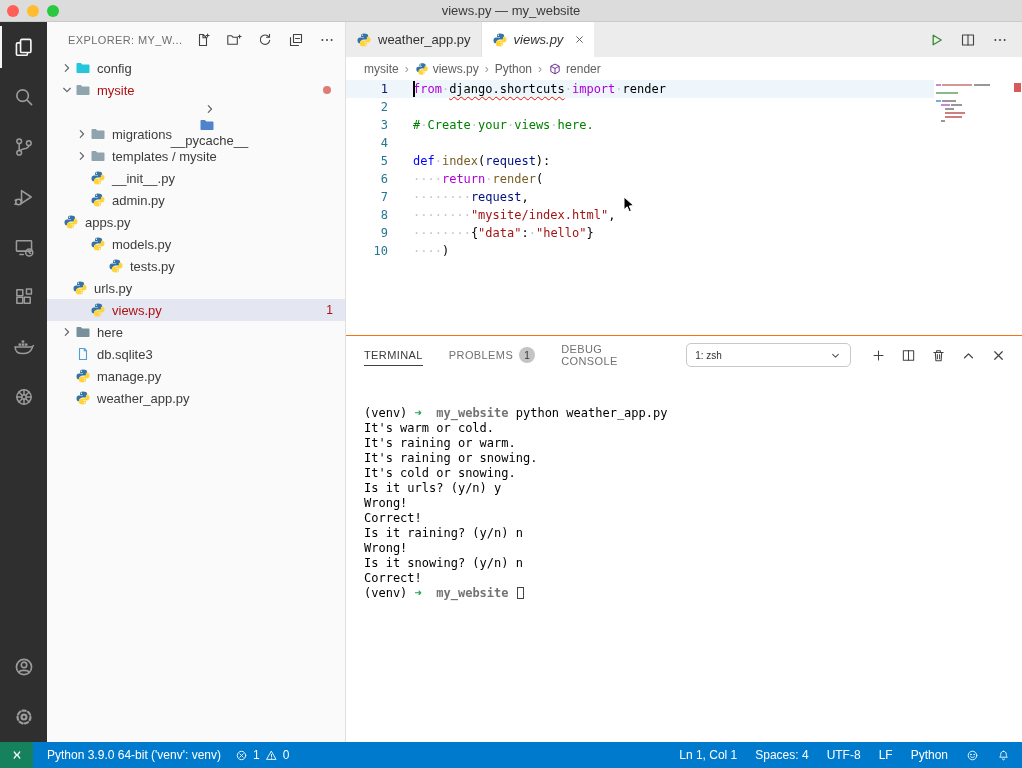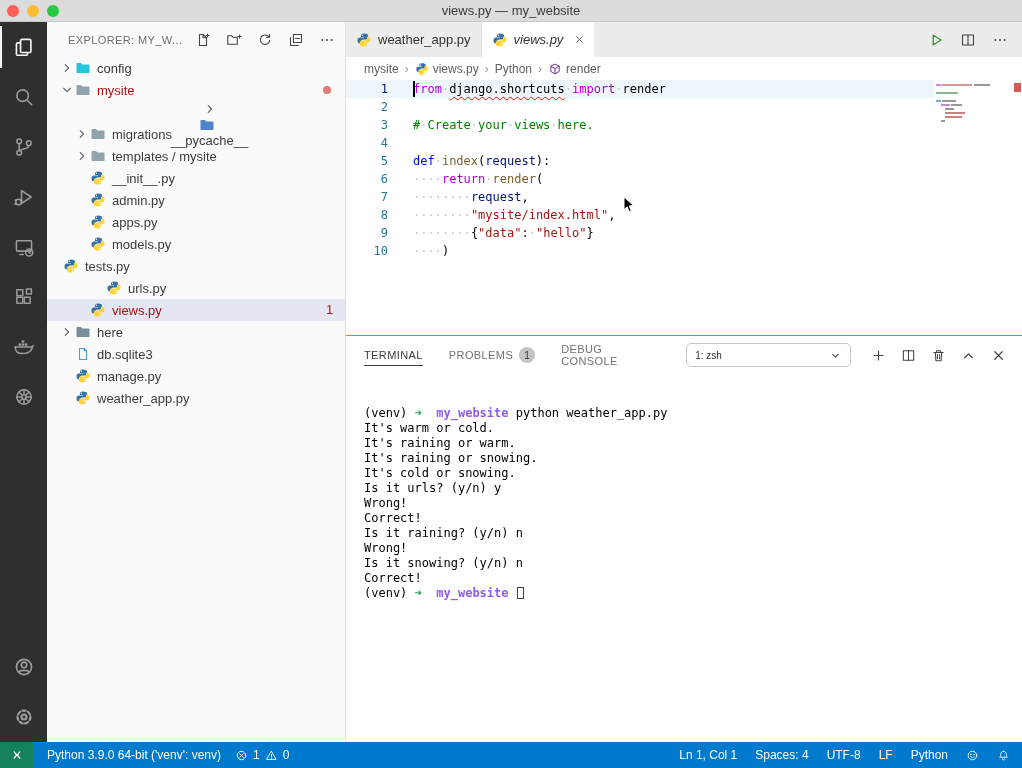--- a/index.html
+++ b/index.html
@@ -93,21 +93,21 @@
     font-size:10px; display:flex; align-items:center; justify-content:center; }
   .shellselect { margin-left:auto; width:168px; height:24px; border:1px solid #c8c8c8; border-radius:5px; background:#fff;
     display:flex; align-items:center; padding:8px 8px; font-size:10px; color:#333; cursor:pointer; }
   .shellselect svg { width:13px; height:13px; margin-left:auto; color:#555; }
   .panel-icons { display:flex; gap:15px; align-items:center; padding:0 16px 0 20px; color:#424242; }
   .panel-icons span { display:flex; } .panel-icons svg { width:15px; height:15px; }
 
   .terminal { flex:1; padding:12px 0 0 18px; font-family:"DejaVu Sans Mono", monospace; font-size:12px;
     line-height:15px; color:#1e1e1e; overflow:hidden; }
   .tl { height:15px; white-space:pre; }
-  .grn { color:#23a455; } .cyn { color:#8b5cf6; font-weight:bold; }
+  .grn { color:#23a455; } .cyn { color:#737373; font-weight:bold; }
   .tcursor { display:inline-block; width:7px; height:12px; border:1.2px solid #444; vertical-align:-2px; margin-left:1px; }
 
   
   .statusbar { height:26px; flex:0 0 26px; background:#007acc; color:#fff; display:flex; align-items:center; font-size:12px; }
   .sb-remote { width:33px; height:26px; background:#16825d; display:flex; align-items:center; justify-content:center; cursor:pointer; }
   .sb-remote svg { width:14px; height:14px; }
   .sb-item { margin-left:14px; display:flex; align-items:center; gap:5px; cursor:pointer; white-space:nowrap; }
   .sb-item svg { width:13px; height:13px; }
   .sb-right { margin-left:auto; display:flex; align-items:center; gap:18px; padding-right:12px; }
   .sb-right .sb-item { margin-left:0; }
@@ -328,57 +328,57 @@
             <span class="ticon">
               <svg viewBox="0 0 16 16">
                 <g stroke="none">
                   <path fill="#3572A5" d="M7.9 1.5c-1.9 0-2.9.8-2.9 2v1.4h3v.6H3.9c-1.3 0-2.4.8-2.4 2.9 0 2 1 2.9 2.3 2.9h1.3V9.6c0-1.3 1.1-2.2 2.4-2.2h2.9c1 0 1.7-.8 1.7-1.8V3.5c0-1.3-1.5-2-4.2-2zM6.4 2.6a.7.7 0 1 1 0 1.4.7.7 0 0 1 0-1.4z"></path>
                   <path fill="#FFD43B" d="M8.1 14.5c1.9 0 2.9-.8 2.9-2v-1.4H8v-.6h4.1c1.3 0 2.4-.8 2.4-2.9 0-2-1-2.9-2.3-2.9h-1.3v1.7c0 1.3-1.1 2.2-2.4 2.2H5.6c-1 0-1.7.8-1.7 1.8v2.1c0 1.3 1.5 2 4.2 2zm1.5-1.1a.7.7 0 1 1 0-1.4.7.7 0 0 1 0 1.4z"></path>
                 </g>
               </svg>
             </span>
             <span class="tlabel">admin.py</span>
           </div>
+          <div class="trow" style="">
+            <span class="tchev"></span>
+            <span class="ticon">
+              <svg viewBox="0 0 16 16">
+                <g stroke="none">
+                  <path fill="#3572A5" d="M7.9 1.5c-1.9 0-2.9.8-2.9 2v1.4h3v.6H3.9c-1.3 0-2.4.8-2.4 2.9 0 2 1 2.9 2.3 2.9h1.3V9.6c0-1.3 1.1-2.2 2.4-2.2h2.9c1 0 1.7-.8 1.7-1.8V3.5c0-1.3-1.5-2-4.2-2zM6.4 2.6a.7.7 0 1 1 0 1.4.7.7 0 0 1 0-1.4z"></path>
+                  <path fill="#FFD43B" d="M8.1 14.5c1.9 0 2.9-.8 2.9-2v-1.4H8v-.6h4.1c1.3 0 2.4-.8 2.4-2.9 0-2-1-2.9-2.3-2.9h-1.3v1.7c0 1.3-1.1 2.2-2.4 2.2H5.6c-1 0-1.7.8-1.7 1.8v2.1c0 1.3 1.5 2 4.2 2zm1.5-1.1a.7.7 0 1 1 0-1.4.7.7 0 0 1 0 1.4z"></path>
+                </g>
+              </svg>
+            </span>
+            <span class="tlabel">apps.py</span>
+          </div>
           <div class="trow" style="padding-left: 27px;">
             <span class="tchev"></span>
             <span class="ticon">
               <svg viewBox="0 0 16 16">
                 <g stroke="none">
                   <path fill="#3572A5" d="M7.9 1.5c-1.9 0-2.9.8-2.9 2v1.4h3v.6H3.9c-1.3 0-2.4.8-2.4 2.9 0 2 1 2.9 2.3 2.9h1.3V9.6c0-1.3 1.1-2.2 2.4-2.2h2.9c1 0 1.7-.8 1.7-1.8V3.5c0-1.3-1.5-2-4.2-2zM6.4 2.6a.7.7 0 1 1 0 1.4.7.7 0 0 1 0-1.4z"></path>
                   <path fill="#FFD43B" d="M8.1 14.5c1.9 0 2.9-.8 2.9-2v-1.4H8v-.6h4.1c1.3 0 2.4-.8 2.4-2.9 0-2-1-2.9-2.3-2.9h-1.3v1.7c0 1.3-1.1 2.2-2.4 2.2H5.6c-1 0-1.7.8-1.7 1.8v2.1c0 1.3 1.5 2 4.2 2zm1.5-1.1a.7.7 0 1 1 0-1.4.7.7 0 0 1 0 1.4z"></path>
                 </g>
               </svg>
             </span>
-            <span class="tlabel">apps.py</span>
-          </div>
-          <div class="trow" style="padding-left: 27px;">
-            <span class="tchev"></span>
-            <span class="ticon">
-              <svg viewBox="0 0 16 16">
-                <g stroke="none">
-                  <path fill="#3572A5" d="M7.9 1.5c-1.9 0-2.9.8-2.9 2v1.4h3v.6H3.9c-1.3 0-2.4.8-2.4 2.9 0 2 1 2.9 2.3 2.9h1.3V9.6c0-1.3 1.1-2.2 2.4-2.2h2.9c1 0 1.7-.8 1.7-1.8V3.5c0-1.3-1.5-2-4.2-2zM6.4 2.6a.7.7 0 1 1 0 1.4.7.7 0 0 1 0-1.4z"></path>
-                  <path fill="#FFD43B" d="M8.1 14.5c1.9 0 2.9-.8 2.9-2v-1.4H8v-.6h4.1c1.3 0 2.4-.8 2.4-2.9 0-2-1-2.9-2.3-2.9h-1.3v1.7c0 1.3-1.1 2.2-2.4 2.2H5.6c-1 0-1.7.8-1.7 1.8v2.1c0 1.3 1.5 2 4.2 2zm1.5-1.1a.7.7 0 1 1 0-1.4.7.7 0 0 1 0 1.4z"></path>
-                </g>
-              </svg>
-            </span>
             <span class="tlabel">models.py</span>
           </div>
-          <div class="trow" style="">
+          <div class="trow" style=" margin-left: 45px;">
             <span class="tchev"></span>
             <span class="ticon">
               <svg viewBox="0 0 16 16">
                 <g stroke="none">
                   <path fill="#3572A5" d="M7.9 1.5c-1.9 0-2.9.8-2.9 2v1.4h3v.6H3.9c-1.3 0-2.4.8-2.4 2.9 0 2 1 2.9 2.3 2.9h1.3V9.6c0-1.3 1.1-2.2 2.4-2.2h2.9c1 0 1.7-.8 1.7-1.8V3.5c0-1.3-1.5-2-4.2-2zM6.4 2.6a.7.7 0 1 1 0 1.4.7.7 0 0 1 0-1.4z"></path>
                   <path fill="#FFD43B" d="M8.1 14.5c1.9 0 2.9-.8 2.9-2v-1.4H8v-.6h4.1c1.3 0 2.4-.8 2.4-2.9 0-2-1-2.9-2.3-2.9h-1.3v1.7c0 1.3-1.1 2.2-2.4 2.2H5.6c-1 0-1.7.8-1.7 1.8v2.1c0 1.3 1.5 2 4.2 2zm1.5-1.1a.7.7 0 1 1 0-1.4.7.7 0 0 1 0 1.4z"></path>
                 </g>
               </svg>
             </span>
             <span class="tlabel">tests.py</span>
           </div>
-          <div class="trow" style="padding-left: 43px;">
+          <div class="trow" style="padding-left: 9px;">
             <span class="tchev"></span>
             <span class="ticon">
               <svg viewBox="0 0 16 16">
                 <g stroke="none">
                   <path fill="#3572A5" d="M7.9 1.5c-1.9 0-2.9.8-2.9 2v1.4h3v.6H3.9c-1.3 0-2.4.8-2.4 2.9 0 2 1 2.9 2.3 2.9h1.3V9.6c0-1.3 1.1-2.2 2.4-2.2h2.9c1 0 1.7-.8 1.7-1.8V3.5c0-1.3-1.5-2-4.2-2zM6.4 2.6a.7.7 0 1 1 0 1.4.7.7 0 0 1 0-1.4z"></path>
                   <path fill="#FFD43B" d="M8.1 14.5c1.9 0 2.9-.8 2.9-2v-1.4H8v-.6h4.1c1.3 0 2.4-.8 2.4-2.9 0-2-1-2.9-2.3-2.9h-1.3v1.7c0 1.3-1.1 2.2-2.4 2.2H5.6c-1 0-1.7.8-1.7 1.8v2.1c0 1.3 1.5 2 4.2 2zm1.5-1.1a.7.7 0 1 1 0-1.4.7.7 0 0 1 0 1.4z"></path>
                 </g>
               </svg>
             </span>
             <span class="tlabel">urls.py</span>

